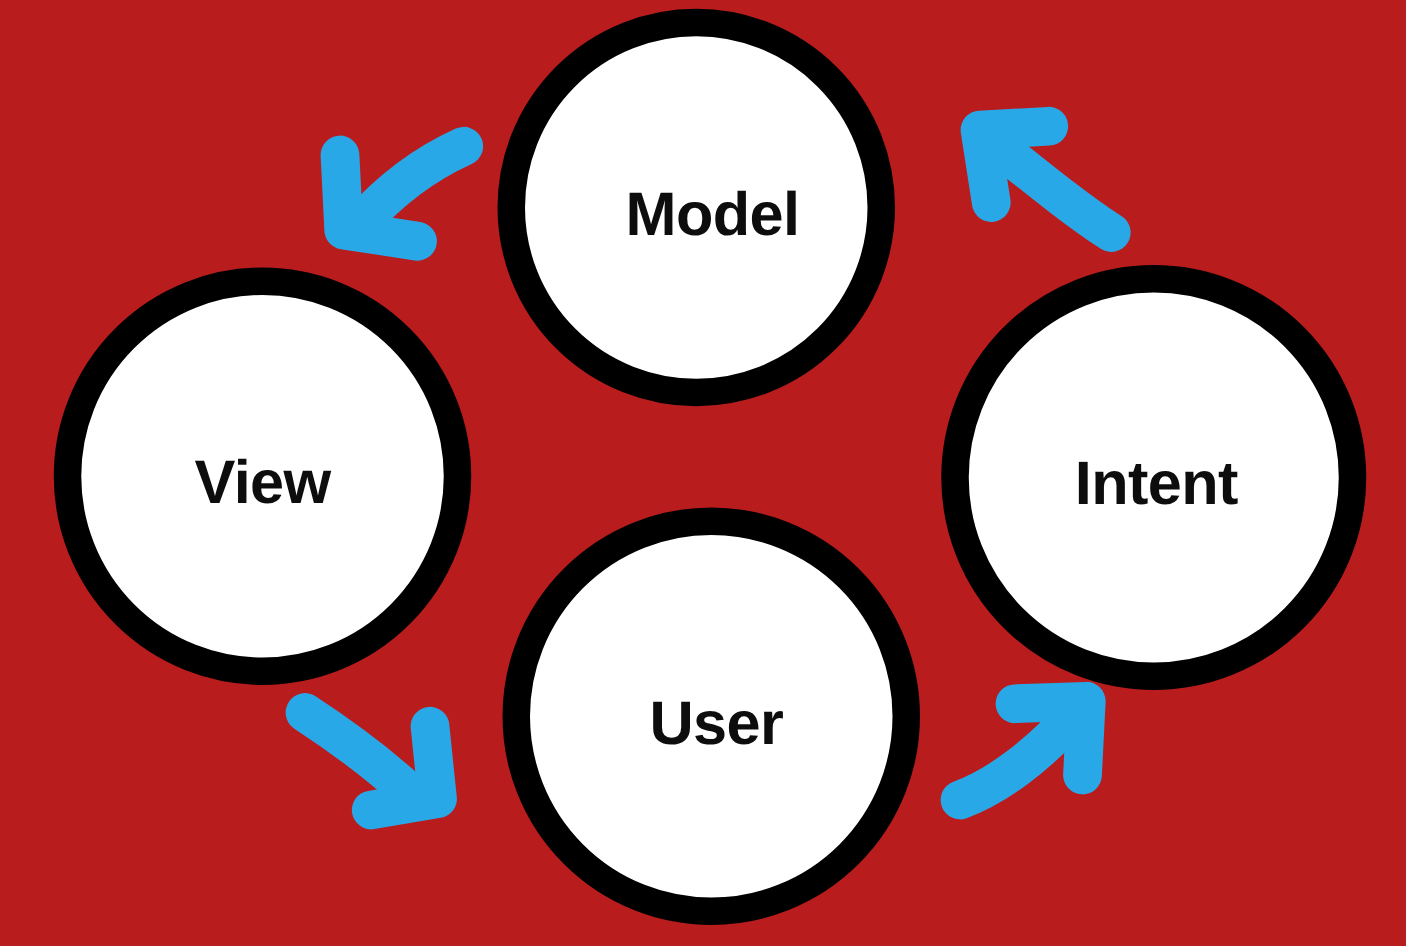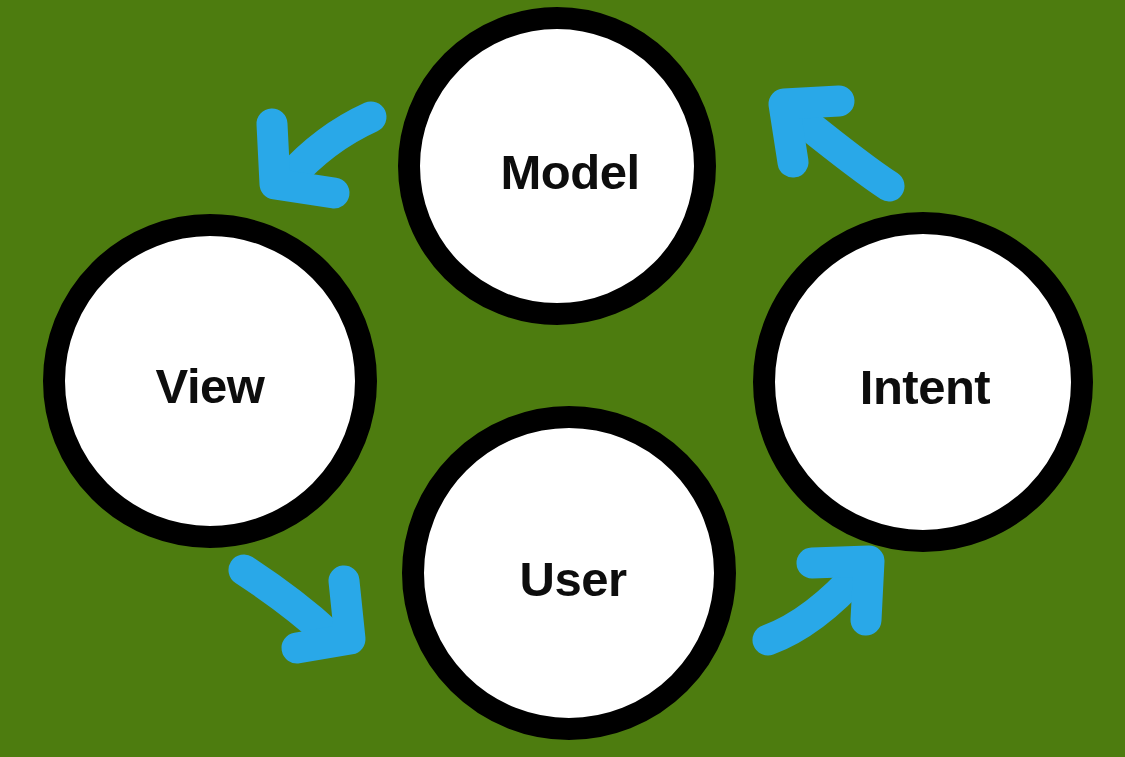--- a/index.html
+++ b/index.html
@@ -8,21 +8,21 @@
     padding: 0;
     background: #ffffff;
   }
   body {
     font-family: "Liberation Sans", sans-serif;
   }
   #diagram-root {
     position: relative;
     width: 1125px;
     height: 757px;
-    background: #4d7c0f;
+    background: #b91c1c;
     overflow: hidden;
   }
   #diagram-svg {
     position: absolute;
     top: 0;
     left: 0;
     width: 1125px;
     height: 757px;
     display: block;
   }

